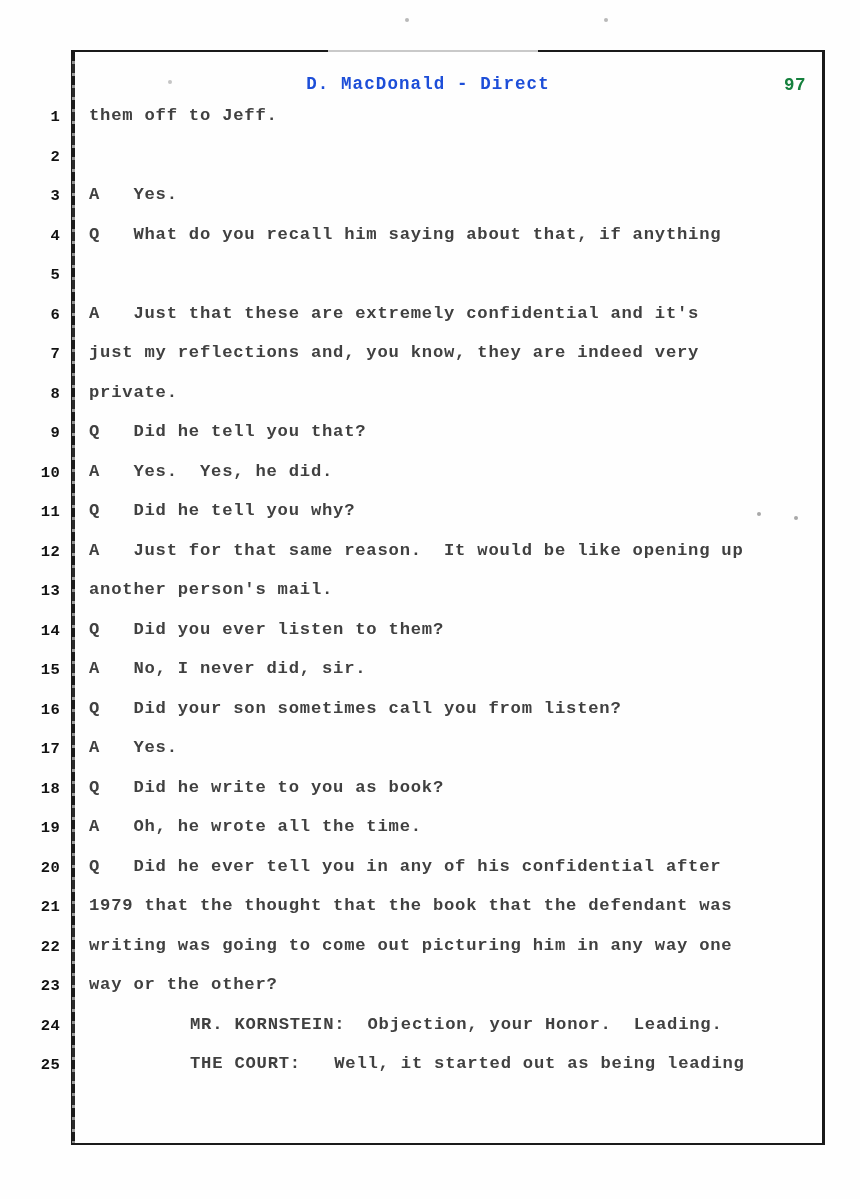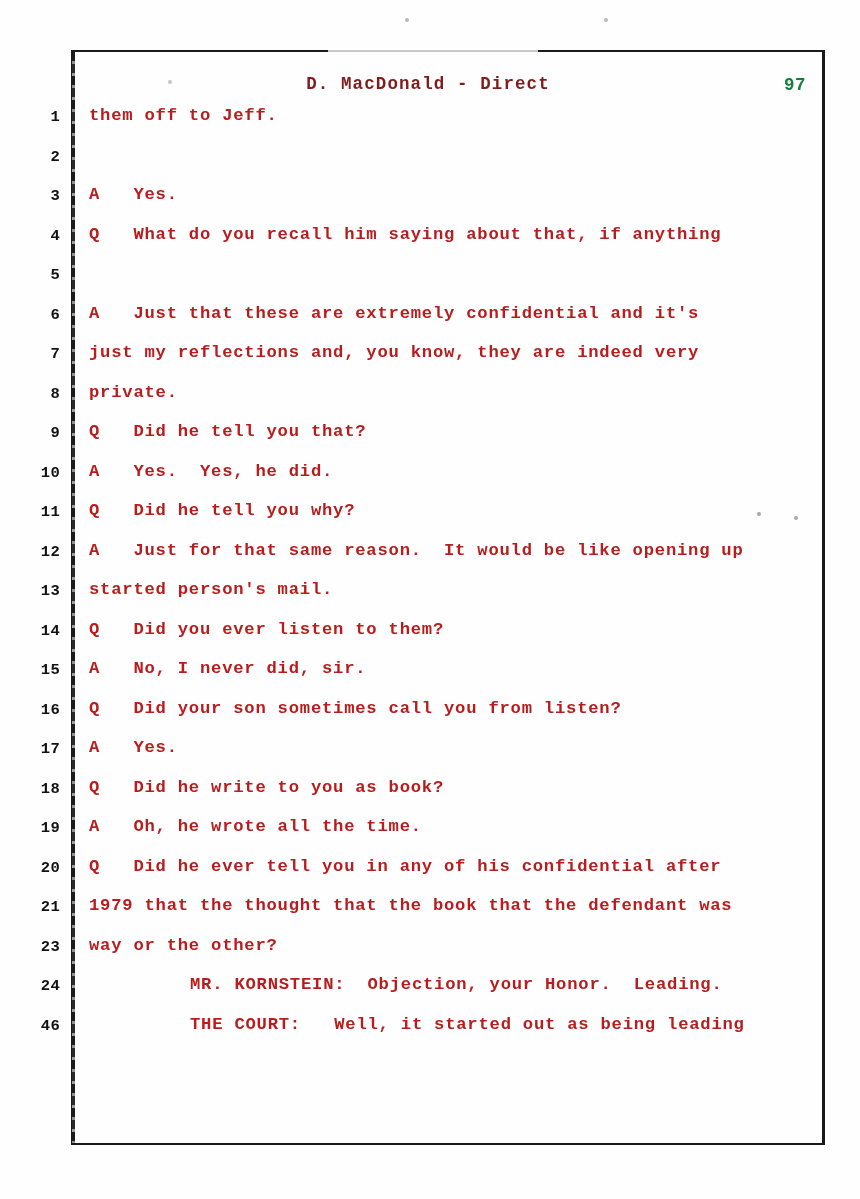--- a/index.html
+++ b/index.html
@@ -79,21 +79,21 @@
     width: 740px;
     height: 26px;
   }
   #header-title {
     position: absolute;
     left: 0; top: 0;
     width: 700px;
     text-align: center;
     font-size: 17.5px;
     letter-spacing: 1.1px;
-    color: #7f1d1d;
+    color: #1d4ed8;
     font-weight: 700;
   }
   #page-number {
     position: absolute;
     right: 12px; top: 1px;
     font-size: 17.5px;
     color: #15803d;
     font-weight: 700;
     letter-spacing: 0.5px;
   }
@@ -120,21 +120,21 @@
     color: #121212;
     letter-spacing: 0.3px;
   }
   .line-text {
     position: absolute;
     left: 89px;
     top: 0px;
     width: 725px;
     font-size: 17.2px;
     letter-spacing: 0.78px;
-    color: #b91c1c;
+    color: #404040;
     white-space: pre;
     font-weight: 700;
   }
   
   .line-text.indent {
     left: 190px;
   }
 </style>
 </head>
 <body>
@@ -197,21 +197,21 @@
       <div class="t-row">
         <div class="line-no">11</div>
         <div class="line-text">Q   Did he tell you why?</div>
       </div>
       <div class="t-row">
         <div class="line-no">12</div>
         <div class="line-text">A   Just for that same reason.  It would be like opening up</div>
       </div>
       <div class="t-row">
         <div class="line-no">13</div>
-        <div class="line-text">started person's mail.</div>
+        <div class="line-text">another person's mail.</div>
       </div>
       <div class="t-row">
         <div class="line-no">14</div>
         <div class="line-text">Q   Did you ever listen to them?</div>
       </div>
       <div class="t-row">
         <div class="line-no">15</div>
         <div class="line-text">A   No, I never did, sir.</div>
       </div>
       <div class="t-row">
@@ -232,26 +232,30 @@
       </div>
       <div class="t-row">
         <div class="line-no">20</div>
         <div class="line-text">Q   Did he ever tell you in any of his confidential after</div>
       </div>
       <div class="t-row">
         <div class="line-no">21</div>
         <div class="line-text">1979 that the thought that the book that the defendant was</div>
       </div>
       <div class="t-row">
+        <div class="line-no">22</div>
+        <div class="line-text">writing was going to come out picturing him in any way one</div>
+      </div>
+      <div class="t-row">
         <div class="line-no">23</div>
         <div class="line-text">way or the other?</div>
       </div>
       <div class="t-row">
         <div class="line-no">24</div>
         <div class="line-text indent">MR. KORNSTEIN:  Objection, your Honor.  Leading.</div>
       </div>
       <div class="t-row">
-        <div class="line-no">46</div>
+        <div class="line-no">25</div>
         <div class="line-text indent">THE COURT:   Well, it started out as being leading</div>
       </div>
     </div>
 
 </div>
 
 </body></html>

